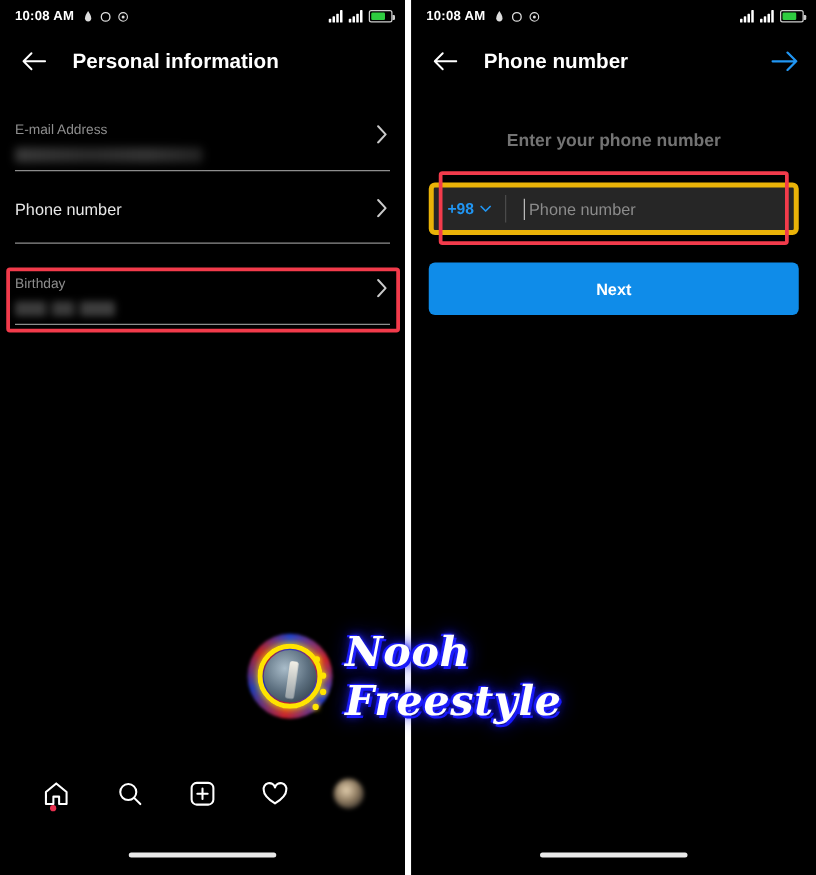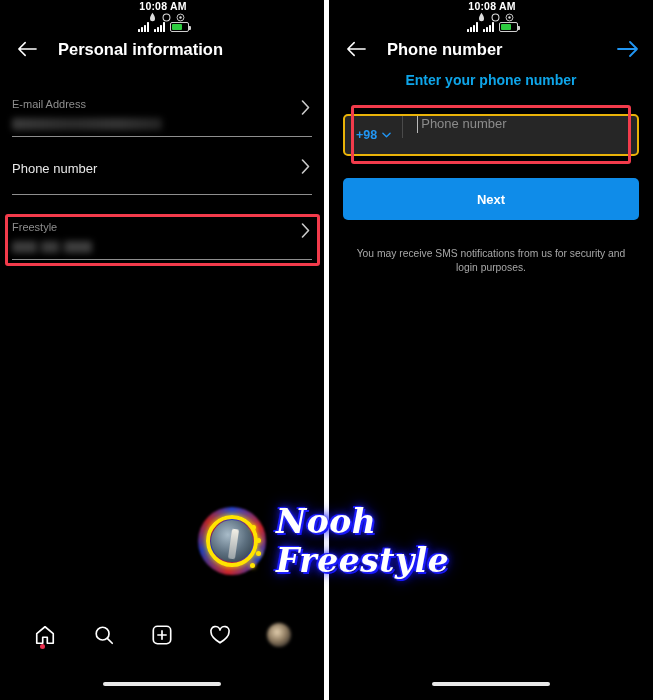--- a/index.html
+++ b/index.html
@@ -9,21 +9,21 @@
     font-family:"Liberation Sans", sans-serif;
     overflow:hidden;
   }
   .screens { position:relative; width:653px; height:700px; display:flex; }
   .panel { position:relative; width:326px; height:700px; background:#000; overflow:hidden; }
   .divider { width:5px; height:700px; background:#ffffff; flex:0 0 5px; }
 
   
   .statusbar {
     height:26px; display:flex; align-items:center;
-    padding:0 10px 0 12px; color:#fff;flex-direction:column;
+    padding:0 10px 0 12px; color:#fff;
   }
   .sb-time { font-size:10.5px; font-weight:700; letter-spacing:.2px; }
   .sb-left-icons { display:flex; align-items:center; gap:5px; margin-left:7px; }
   .sb-spacer { flex:1 1 auto; }
   .sb-right { display:flex; align-items:center; gap:5px; }
   .sig { display:flex; align-items:flex-end; gap:1px; height:10px; }
   .sig i { display:block; width:2px; background:#fff; border-radius:.5px; }
   .sig i:nth-child(1){height:3px;} .sig i:nth-child(2){height:5px;}
   .sig i:nth-child(3){height:7px;} .sig i:nth-child(4){height:10px;}
   .batt { width:19px; height:10px; border:1px solid #cfcfcf; border-radius:2px; position:relative; padding:1px; }
@@ -52,25 +52,25 @@
   .field .chev { position:absolute; right:2px; top:14px; color:#c9c9c9; }
   .underline { height:1px; background:#8e8e8e; margin-top:6px; }
 
   .hl-box {
     position:absolute; border:3px solid #f23b4b; border-radius:3px;
     pointer-events:none;
   }
   #hl-phone-row { left:5px; top:214px; width:315px; height:52px; }
 
   
-  .enter-title { color:#0ea5e9; font-size:14px; font-weight:700; text-align:center; }
+  .enter-title { color:#737373; font-size:14px; font-weight:700; text-align:center; margin-top:32px; }
   .phone-input-wrap { position:relative; margin:26px 14px 0 14px; }
   .phone-input {
-    display:flex; height:42px;
-    background:#262626; border:2px solid #eab308; border-radius:5px;
+    display:flex; align-items:center; height:42px;
+    background:#262626; border:4px solid #eab308; border-radius:5px;
   }
   .cc { display:flex; align-items:center; gap:5px; padding:0 11px; color:#2196f3; font-size:12.5px; font-weight:600; }
   .cc-sep { width:1px; height:22px; background:#4a4a4a; }
   .ph-cursor { width:1px; height:17px; background:#b9b9b9; margin:0 0 0 14px; }
   .ph-placeholder { color:#8b8b8b; font-size:13px; margin-left:3px; }
   #hl-phone-input { left:8px; top:-9px; width:calc(100% - 16px); height:59px; }
 
   .next-btn {
     margin:22px 14px 16px 14px; height:42px; background:#0f8ce9; border-radius:5px;
     display:flex; align-items:center; justify-content:center;
@@ -185,21 +185,21 @@
         <span class="chev" style="top:16px;">
           <svg width="9" height="15" viewBox="0 0 9 15">
               <path d="M1.5 1 L7.5 7.5 L1.5 14" fill="none" stroke="#c9c9c9" stroke-width="1.6" stroke-linecap="round" stroke-linejoin="round"></path>
             </svg>
         </span>
         <div class="underline" style="margin-top:17px;"></div>
       </div>
 
 
       <div class="field" style="margin-top:8px;">
-        <span class="lbl">Freestyle</span>
+        <span class="lbl">Birthday</span>
         <span class="val blur-b"></span>
         <span class="chev">
           <svg width="9" height="15" viewBox="0 0 9 15">
               <path d="M1.5 1 L7.5 7.5 L1.5 14" fill="none" stroke="#c9c9c9" stroke-width="1.6" stroke-linecap="round" stroke-linejoin="round"></path>
             </svg>
         </span>
         <div class="underline"></div>
       </div>
 
     </div>
@@ -302,21 +302,20 @@
         </span>
         <span class="cc-sep"></span>
         <span class="ph-cursor"></span>
         <span class="ph-placeholder">Phone number</span>
       </div>
       <div class="hl-box" id="hl-phone-input"></div>
     </div>
 
     <div class="next-btn">Next</div>
 
-    <div class="sms-note">You may receive SMS notifications from us for security and login purposes.</div>
 
     <div class="home-indicator"></div>
   </div>
 
   <div class="watermark">
     <div class="wm-logo">
       <div class="wm-ring1"></div>
       <div class="wm-ring2"></div>
       <div class="wm-core"></div>
       <div class="wm-dots">

